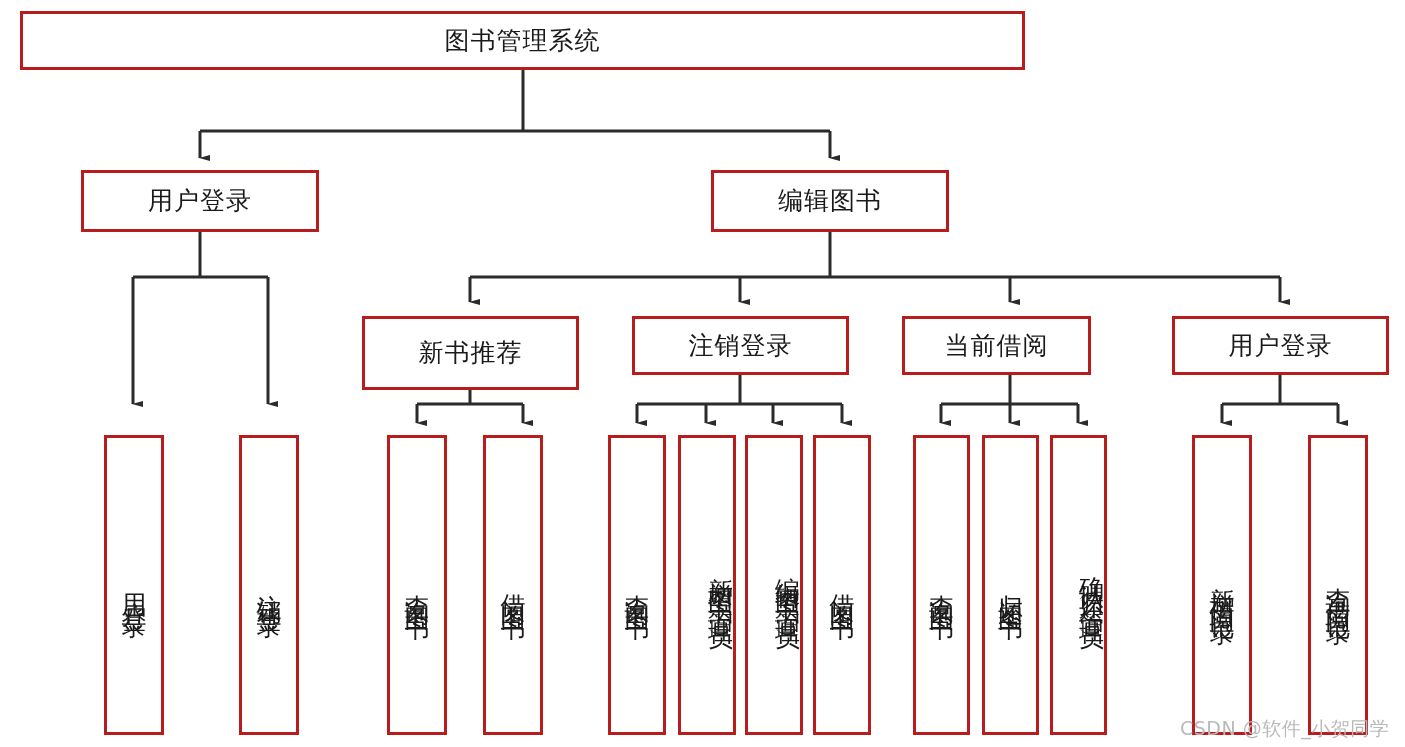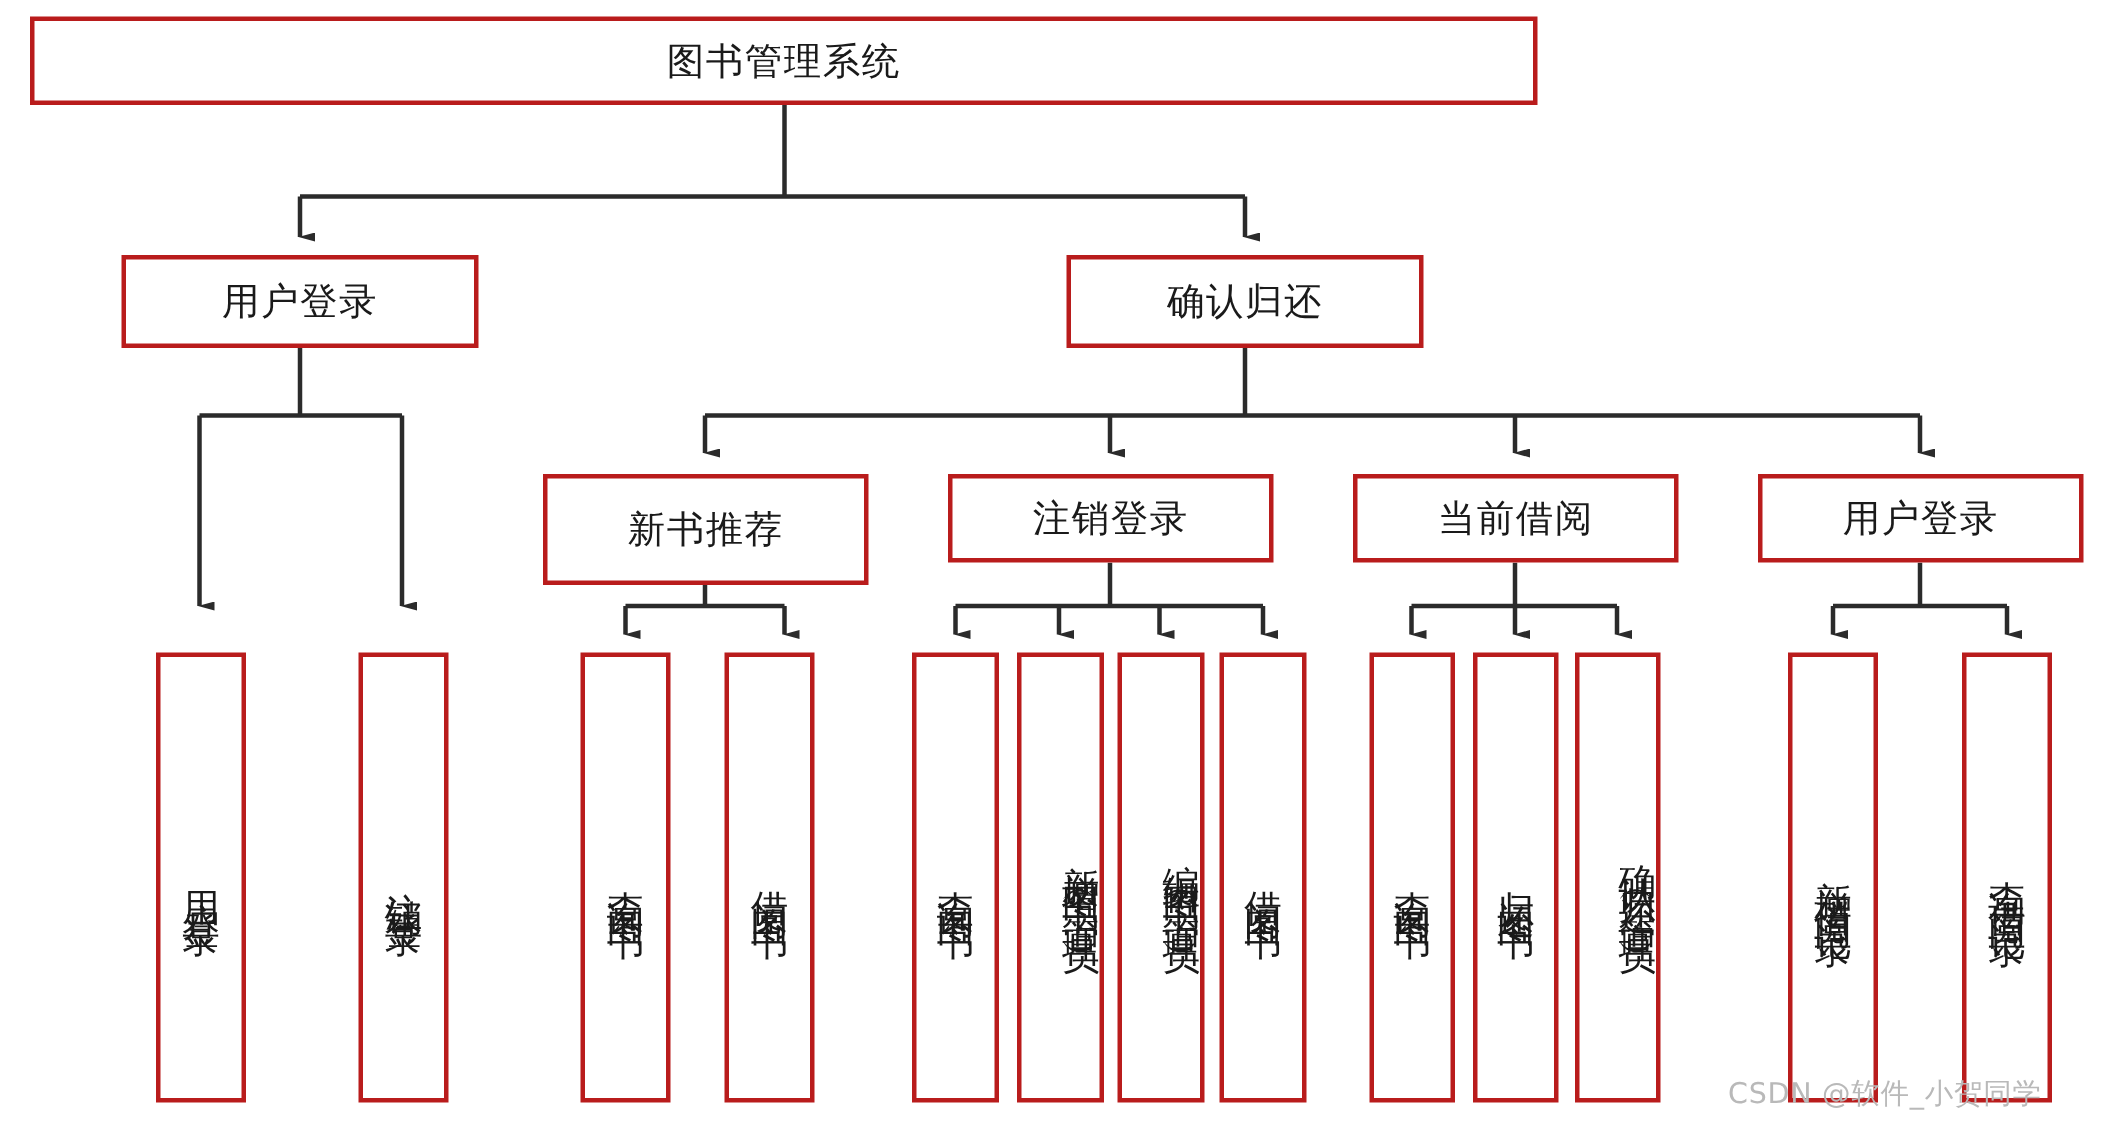--- a/index.html
+++ b/index.html
@@ -120,30 +120,30 @@
   </svg>
 
   <div class="node node-h" style="left:20px; top:11px; width:1005px; height:59px;">
     <span>图书管理系统</span>
   </div>
 
   <div class="node node-h" style="left:81px; top:170px; width:238px; height:62px;">
     <span>用户登录</span>
   </div>
   <div class="node node-h" style="left:711px; top:170px; width:238px; height:62px;">
-    <span>确认归还</span>
+    <span>编辑图书</span>
   </div>
 
   <div class="node node-h" style="left:362px; top:316px; width:217px; height:74px;">
     <span>新书推荐</span>
   </div>
   <div class="node node-h" style="left:632px; top:316px; width:217px; height:59px;">
     <span>注销登录</span>
   </div>
-  <div class="node node-h" style="left:902px; top:316px; width:217px; height:59px;">
+  <div class="node node-h" style="left:902px; top:316px; width:189px; height:59px;">
     <span>当前借阅</span>
   </div>
   <div class="node node-h" style="left:1172px; top:316px; width:217px; height:59px;">
     <span>用户登录</span>
   </div>
 
   <div class="node node-v" style="left:104px; top:435px; width:60px; height:300px;">
     <span>用户登录</span>
   </div>
   <div class="node node-v" style="left:239px; top:435px; width:60px; height:300px;">
@@ -180,15 +180,15 @@
     <span>确认归还（管理员）</span>
   </div>
 
   <div class="node node-v" style="left:1192px; top:435px; width:60px; height:300px;">
     <span>新增借阅记录</span>
   </div>
   <div class="node node-v" style="left:1308px; top:435px; width:60px; height:300px;">
     <span>查询借阅记录</span>
   </div>
 
-  <div class="watermark" style="left:1152px; top:716px;">CSDN @软件_小贺同学</div>
+  <div class="watermark" style="left:1180px; top:716px;">CSDN @软件_小贺同学</div>
 
 </div>
 
 </body></html>

